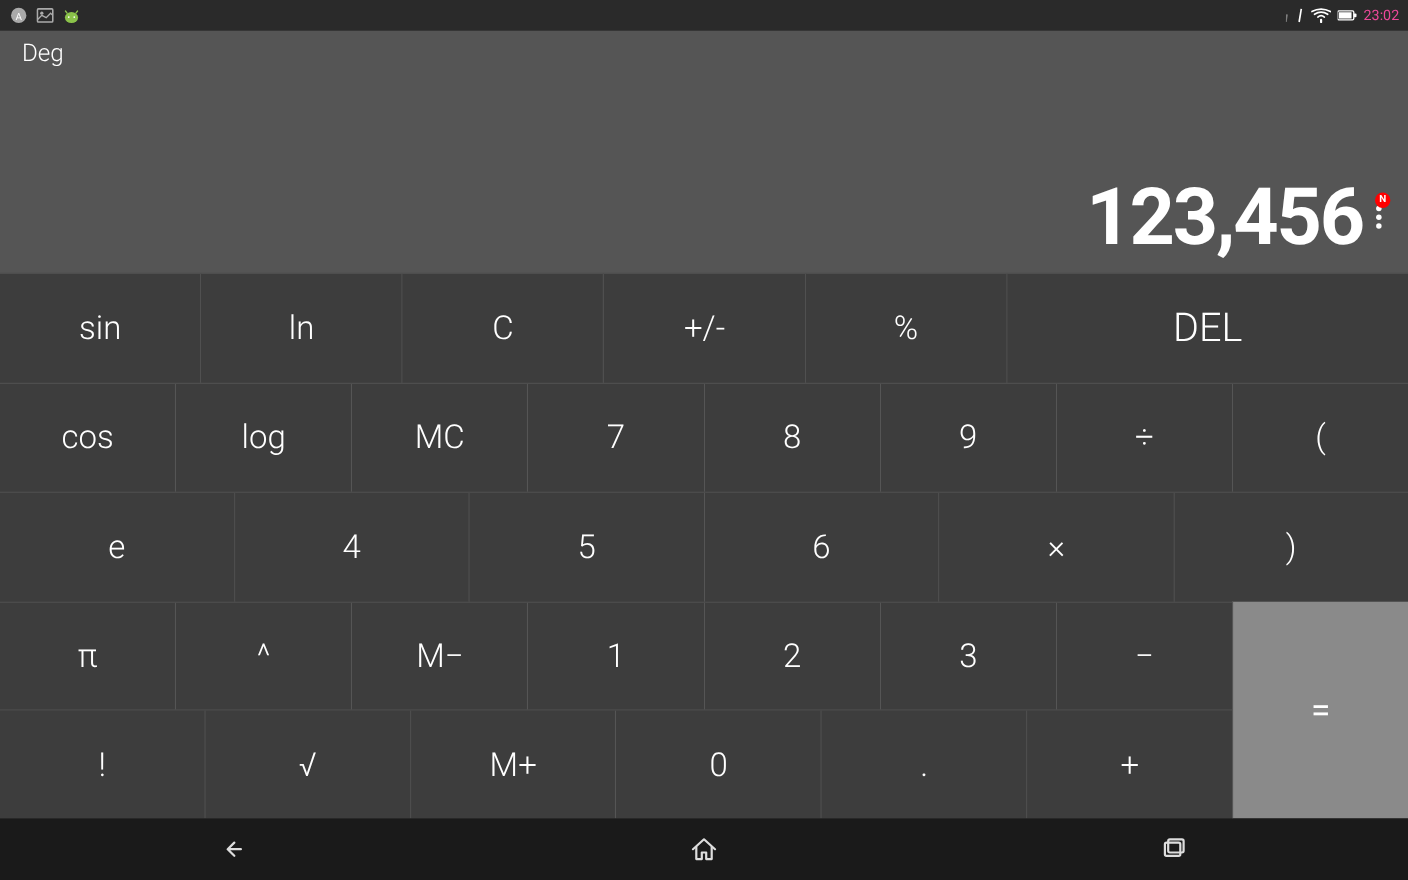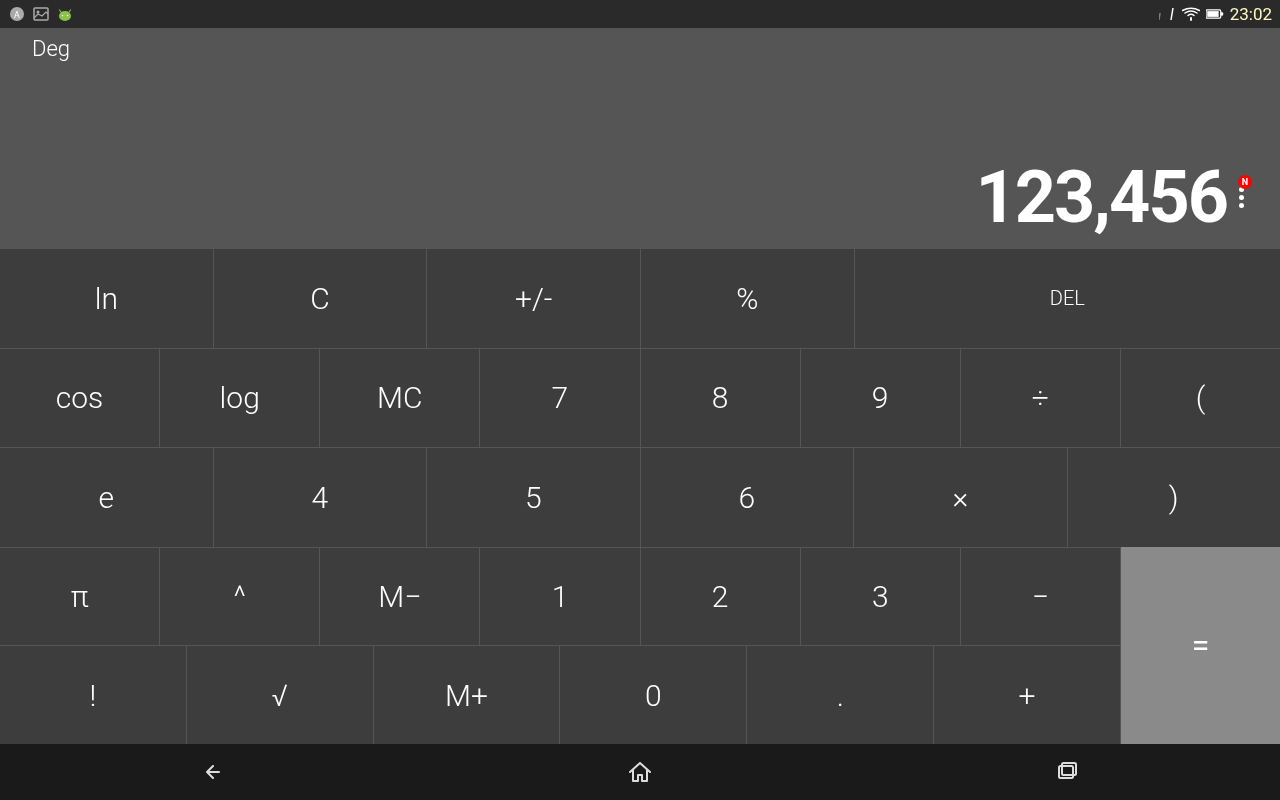--- a/index.html
+++ b/index.html
@@ -33,32 +33,32 @@
       display: flex;
       align-items: center;
       justify-content: center;
     }
     #status-right {
       display: flex;
       gap: 6px;
       align-items: center;
     }
     .status-text {
-      color: #fef9c3;
-      font-size: 17px;
+      color: #ec4899;
+      font-size: 13px;
     }
 
     
     #display-area {
       flex: 0 0 220px;
       background: #555555;
       display: flex;
       flex-direction: column;
       justify-content: space-between;
-      padding: 8px 32px;
+      padding: 8px 20px;
       position: relative;
     }
     #deg-label {
       color: white;
       font-size: 22px;
       font-weight: 300;
     }
     #result-row {
       display: flex;
       align-items: center;
@@ -127,21 +127,21 @@
       cursor: pointer;
       background: #3d3d3d;
       user-select: none;
       transition: background 0.1s;
     }
     .key:last-child {
       border-right: none;
     }
     .key.del-key {
       flex: 2;
-      font-size: 20px;
+      font-size: 36px;
     }
     
     #equals-cell {
       background: #8a8a8a;
       display: flex;
       align-items: center;
       justify-content: center;
       color: white;
       font-size: 32px;
       border-left: 1px solid #555;
@@ -262,20 +262,21 @@
       <div id="notification-badge">
         <span>N</span>
       </div>
     </div>
   </div>
 </div>
 
 <div id="keypad">
 
   <div class="key-row">
+    <div class="key">sin</div>
     <div class="key">ln</div>
     <div class="key">C</div>
     <div class="key">+/-</div>
     <div class="key">%</div>
     <div class="key del-key">DEL</div>
   </div>
 
   <div class="key-row">
     <div class="key">cos</div>
     <div class="key">log</div>

